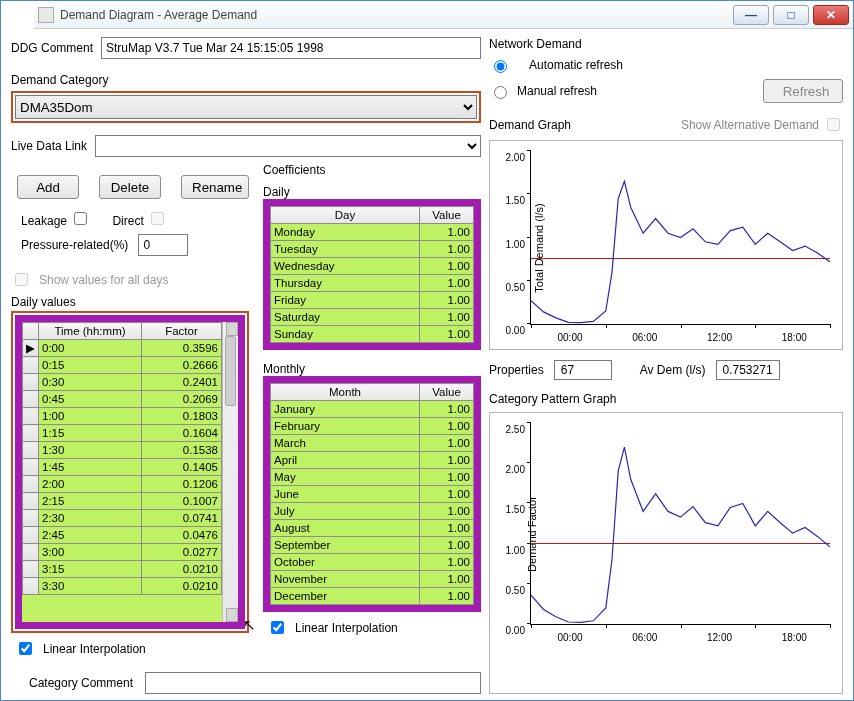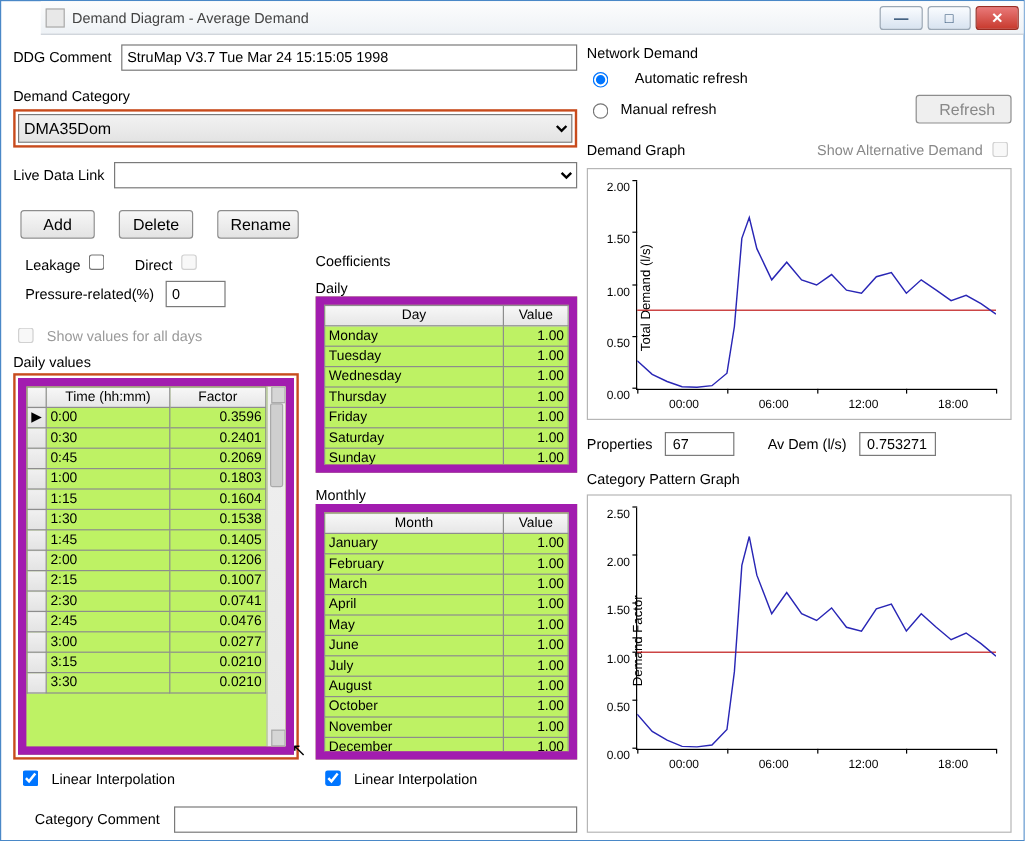--- a/index.html
+++ b/index.html
@@ -96,21 +96,21 @@
   .pressure-input { width:50px; text-align:left; }
   .smallgap { margin-top:6px; }
   .panels-row {
     display:flex;
     gap:14px;
     margin-top:2px;
     flex:1;
     min-height:0;
   }
   .dailyvalues-panel { width:238px; display:flex; flex-direction:column; }
-  .coeffs-panel { flex:1; display:flex; flex-direction:column;margin-top:48px; }
+  .coeffs-panel { flex:1; display:flex; flex-direction:column; }
   .panel-title { margin-bottom:2px; }
   .table-wrap {
     border:7px solid #a21caf;
     display:flex;
     background:#bef264;
     overflow:hidden;
   }
   .table-grid {
     flex:1;
     overflow:hidden;
@@ -304,20 +304,25 @@
                     </tr>
                   </thead>
                   <tbody id="daily-body">
                       <tr>
                         <td class="rowhead">▶</td>
                         <td class="left">0:00</td>
                         <td class="num">0.3596</td>
                       </tr>
                       <tr>
                         <td class="rowhead"></td>
+                        <td class="left">0:15</td>
+                        <td class="num">0.2666</td>
+                      </tr>
+                      <tr>
+                        <td class="rowhead"></td>
                         <td class="left">0:30</td>
                         <td class="num">0.2401</td>
                       </tr>
                       <tr>
                         <td class="rowhead"></td>
                         <td class="left">0:45</td>
                         <td class="num">0.2069</td>
                       </tr>
                       <tr>
                         <td class="rowhead"></td>
@@ -477,20 +482,24 @@
                     <tr>
                       <td class="left">June</td>
                       <td class="num">1.00</td>
                     </tr>
                     <tr>
                       <td class="left">July</td>
                       <td class="num">1.00</td>
                     </tr>
                     <tr>
                       <td class="left">August</td>
+                      <td class="num">1.00</td>
+                    </tr>
+                    <tr>
+                      <td class="left">September</td>
                       <td class="num">1.00</td>
                     </tr>
                     <tr>
                       <td class="left">October</td>
                       <td class="num">1.00</td>
                     </tr>
                     <tr>
                       <td class="left">November</td>
                       <td class="num">1.00</td>
                     </tr>

